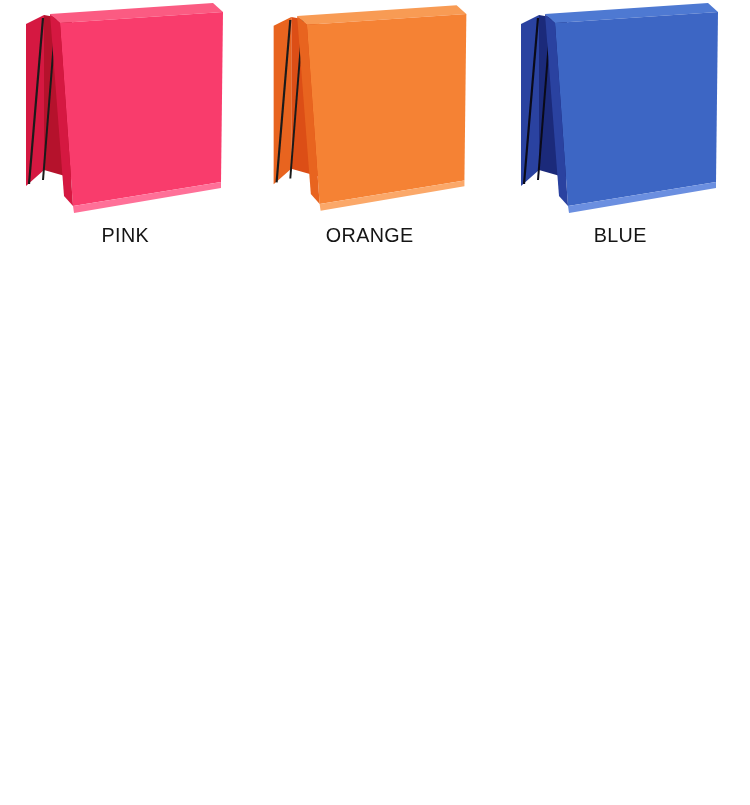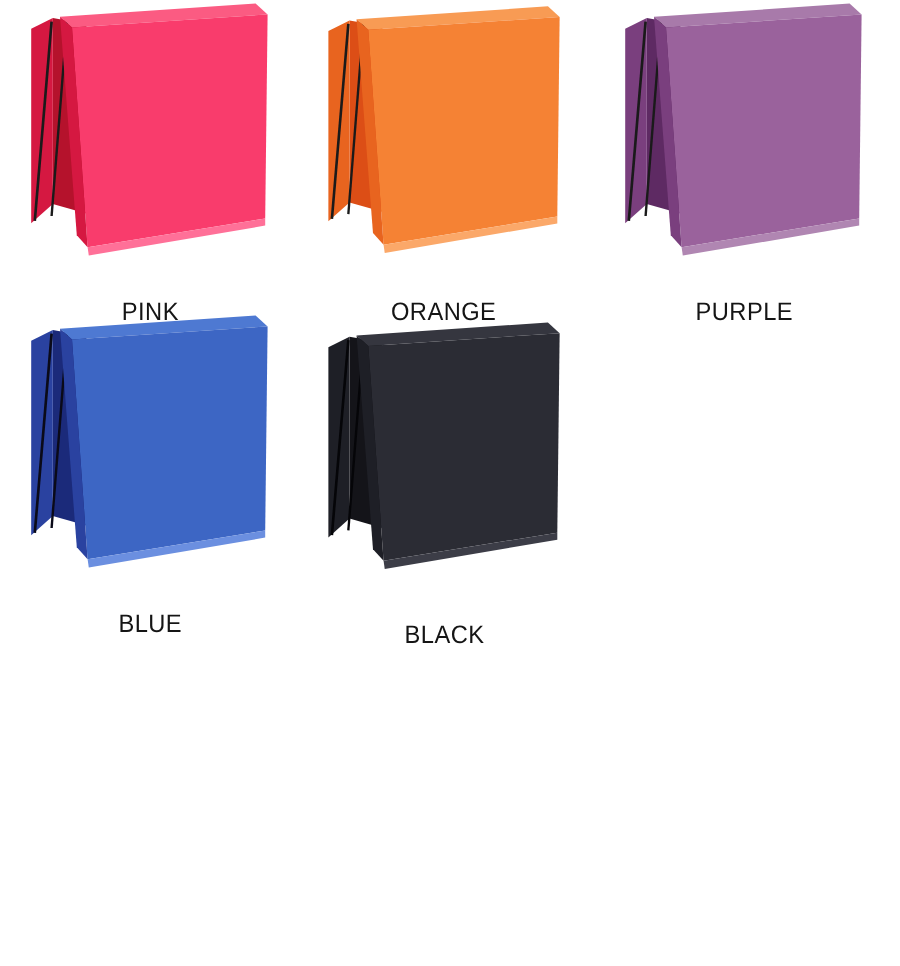--- a/index.html
+++ b/index.html
@@ -23,21 +23,20 @@
     grid-template-rows: 260px 260px 285px;
     box-sizing: border-box;
   }
 
   .cell {
     position: relative;
     display: flex;
     flex-direction: column;
     align-items: center;
     justify-content: flex-start;
-    gap: 26px;
   }
   .cell.empty { }
 
   .mat-wrap {
     position: relative;
     width: 100%;
     height: 218px;
     display: flex;
     align-items: flex-start;
     justify-content: center;
@@ -104,41 +103,20 @@
           <polygon points="50,23 213,12 211,182 63,206" fill="#F58234"></polygon>
           <polygon points="40,14 50,23 63,206 54,196" fill="#E8641F"></polygon>
           <polygon points="63,206 211,182 211,188 64,213" fill="#FBA869"></polygon>
         </g>
       </svg>
     </div>
     <div class="label">ORANGE</div>
   </div>
 
 
-  <div class="cell">
-    <div class="mat-wrap">
-      <svg class="mat-svg" width="230" height="218" viewBox="0 0 230 218">
-        <g>
-          <polygon points="34,15 62,20 62,178 34,170" fill="#5E2A63"></polygon>
-          <polygon points="34,15 34,170 16,186 16,24" fill="#7A3F7E"></polygon>
-        </g>
-        <g>
-          <polyline points="33,18 19,184" fill="none" stroke-width="2.2" stroke="#1A1A1A"></polyline>
-          <polyline points="46,16 33,180" fill="none" stroke-width="2" stroke="#1A1A1A"></polyline>
-        </g>
-        <g>
-          <polygon points="40,14 203,3 213,12 50,23" fill="#A87AAA"></polygon>
-          <polygon points="50,23 213,12 211,182 63,206" fill="#9A629C"></polygon>
-          <polygon points="40,14 50,23 63,206 54,196" fill="#7A3F7E"></polygon>
-          <polygon points="63,206 211,182 211,188 64,213" fill="#B086B2"></polygon>
-        </g>
-      </svg>
-    </div>
-    <div class="label">PURPLE</div>
-  </div>
 
 
   <div class="cell">
     <div class="mat-wrap">
       <svg class="mat-svg" width="232" height="218" viewBox="0 0 230 218">
         <g>
           <polygon points="34,15 62,20 62,178 34,170" fill="#1B2A7A"></polygon>
           <polygon points="34,15 34,170 16,186 16,24" fill="#2A42A0"></polygon>
         </g>
         <g>
@@ -150,37 +128,16 @@
           <polygon points="50,23 213,12 211,182 63,206" fill="#3D66C4"></polygon>
           <polygon points="40,14 50,23 63,206 54,196" fill="#2A42A0"></polygon>
           <polygon points="63,206 211,182 211,188 64,213" fill="#6B8FE0"></polygon>
         </g>
       </svg>
     </div>
     <div class="label">BLUE</div>
   </div>
 
 
-  <div class="cell row3">
-    <div class="mat-wrap">
-      <svg class="mat-svg" width="225" height="225" viewBox="0 0 230 218">
-        <g>
-          <polygon points="34,15 62,20 62,178 34,170" fill="#141419"></polygon>
-          <polygon points="34,15 34,170 16,186 16,24" fill="#1E1F26"></polygon>
-        </g>
-        <g>
-          <polyline points="33,18 19,184" fill="none" stroke-width="2.2" stroke="#050508"></polyline>
-          <polyline points="46,16 33,180" fill="none" stroke-width="2" stroke="#050508"></polyline>
-        </g>
-        <g>
-          <polygon points="40,14 203,3 213,12 50,23" fill="#35363F"></polygon>
-          <polygon points="50,23 213,12 211,182 63,206" fill="#2B2C34"></polygon>
-          <polygon points="40,14 50,23 63,206 54,196" fill="#1E1F26"></polygon>
-          <polygon points="63,206 211,182 211,188 64,213" fill="#3C3D47"></polygon>
-        </g>
-      </svg>
-    </div>
-    <div class="label">BLACK</div>
-  </div>
 
   <div class="cell empty"></div>
 
 </div>
 
 </body></html>

